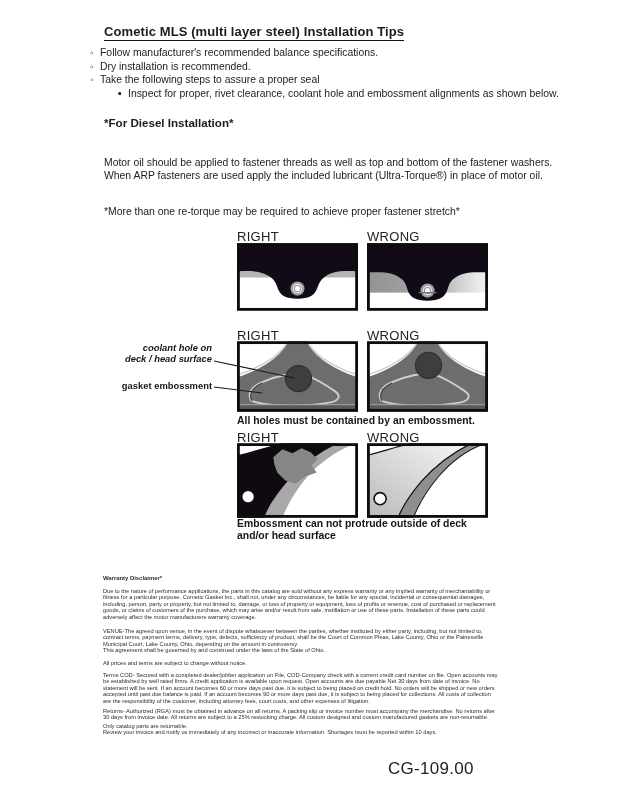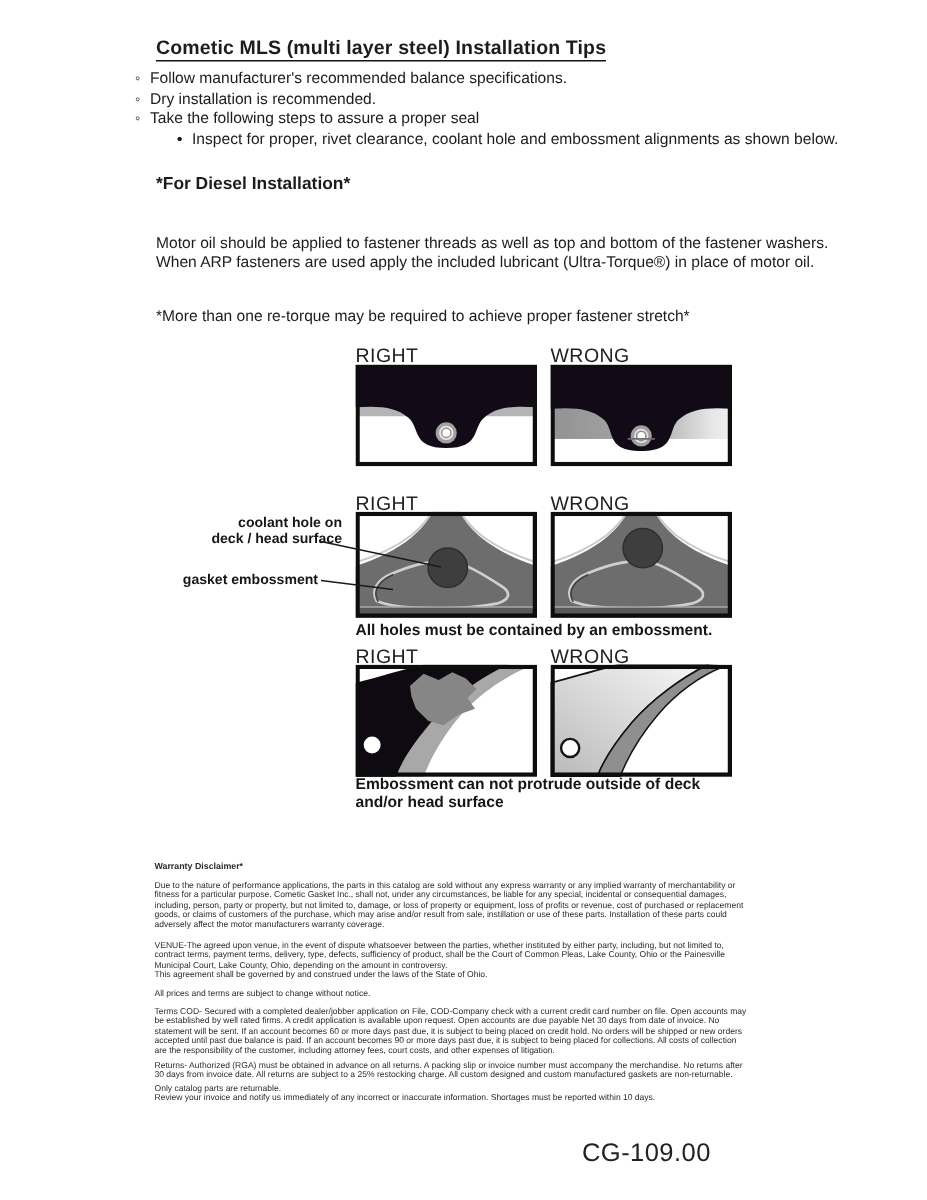--- a/index.html
+++ b/index.html
@@ -41,21 +41,21 @@
   .f1r { left:237px; top:243px; } .f1w { left:367px; top:243px; }
   .f2r { left:237px; top:341px; } .f2w { left:367px; top:341px; }
   .f3r { left:237px; top:443px; } .f3w { left:367px; top:443px; }
   .caption { font-size:10.4px; font-weight:bold; line-height:12px; color:#161616; }
   .cap1 { left:237px; top:313px; width:280px; }
   .cap2 { left:237px; top:415px; width:280px; }
   .cap3 { left:237px; top:518px; width:240px; }
 
   
   .anno { text-align:right; font-size:9.4px; font-weight:bold; line-height:11px; color:#161616; }
-  .anno-coolant { left:102px; top:342px; width:126px; }
+  .anno-coolant { left:86px; top:342px; width:126px;font-style:italic; }
   .anno-emboss  { left:80px; top:380px; width:132px; }
   .anno-lines { left:0; top:0; width:618px; height:800px; pointer-events:none; }
 
   
   .legal { left:103px; top:575px; width:416px; font-size:5.7px; line-height:6.6px; color:#2c2c2c; }
   .legal-heading { font-size:5.9px; font-weight:bold; }
   .lp-warranty { margin-top:6px; }
   .lp-venue    { margin-top:7px; }
   .lp-prices   { margin-top:6px; }
   .lp-terms    { margin-top:5px; }

